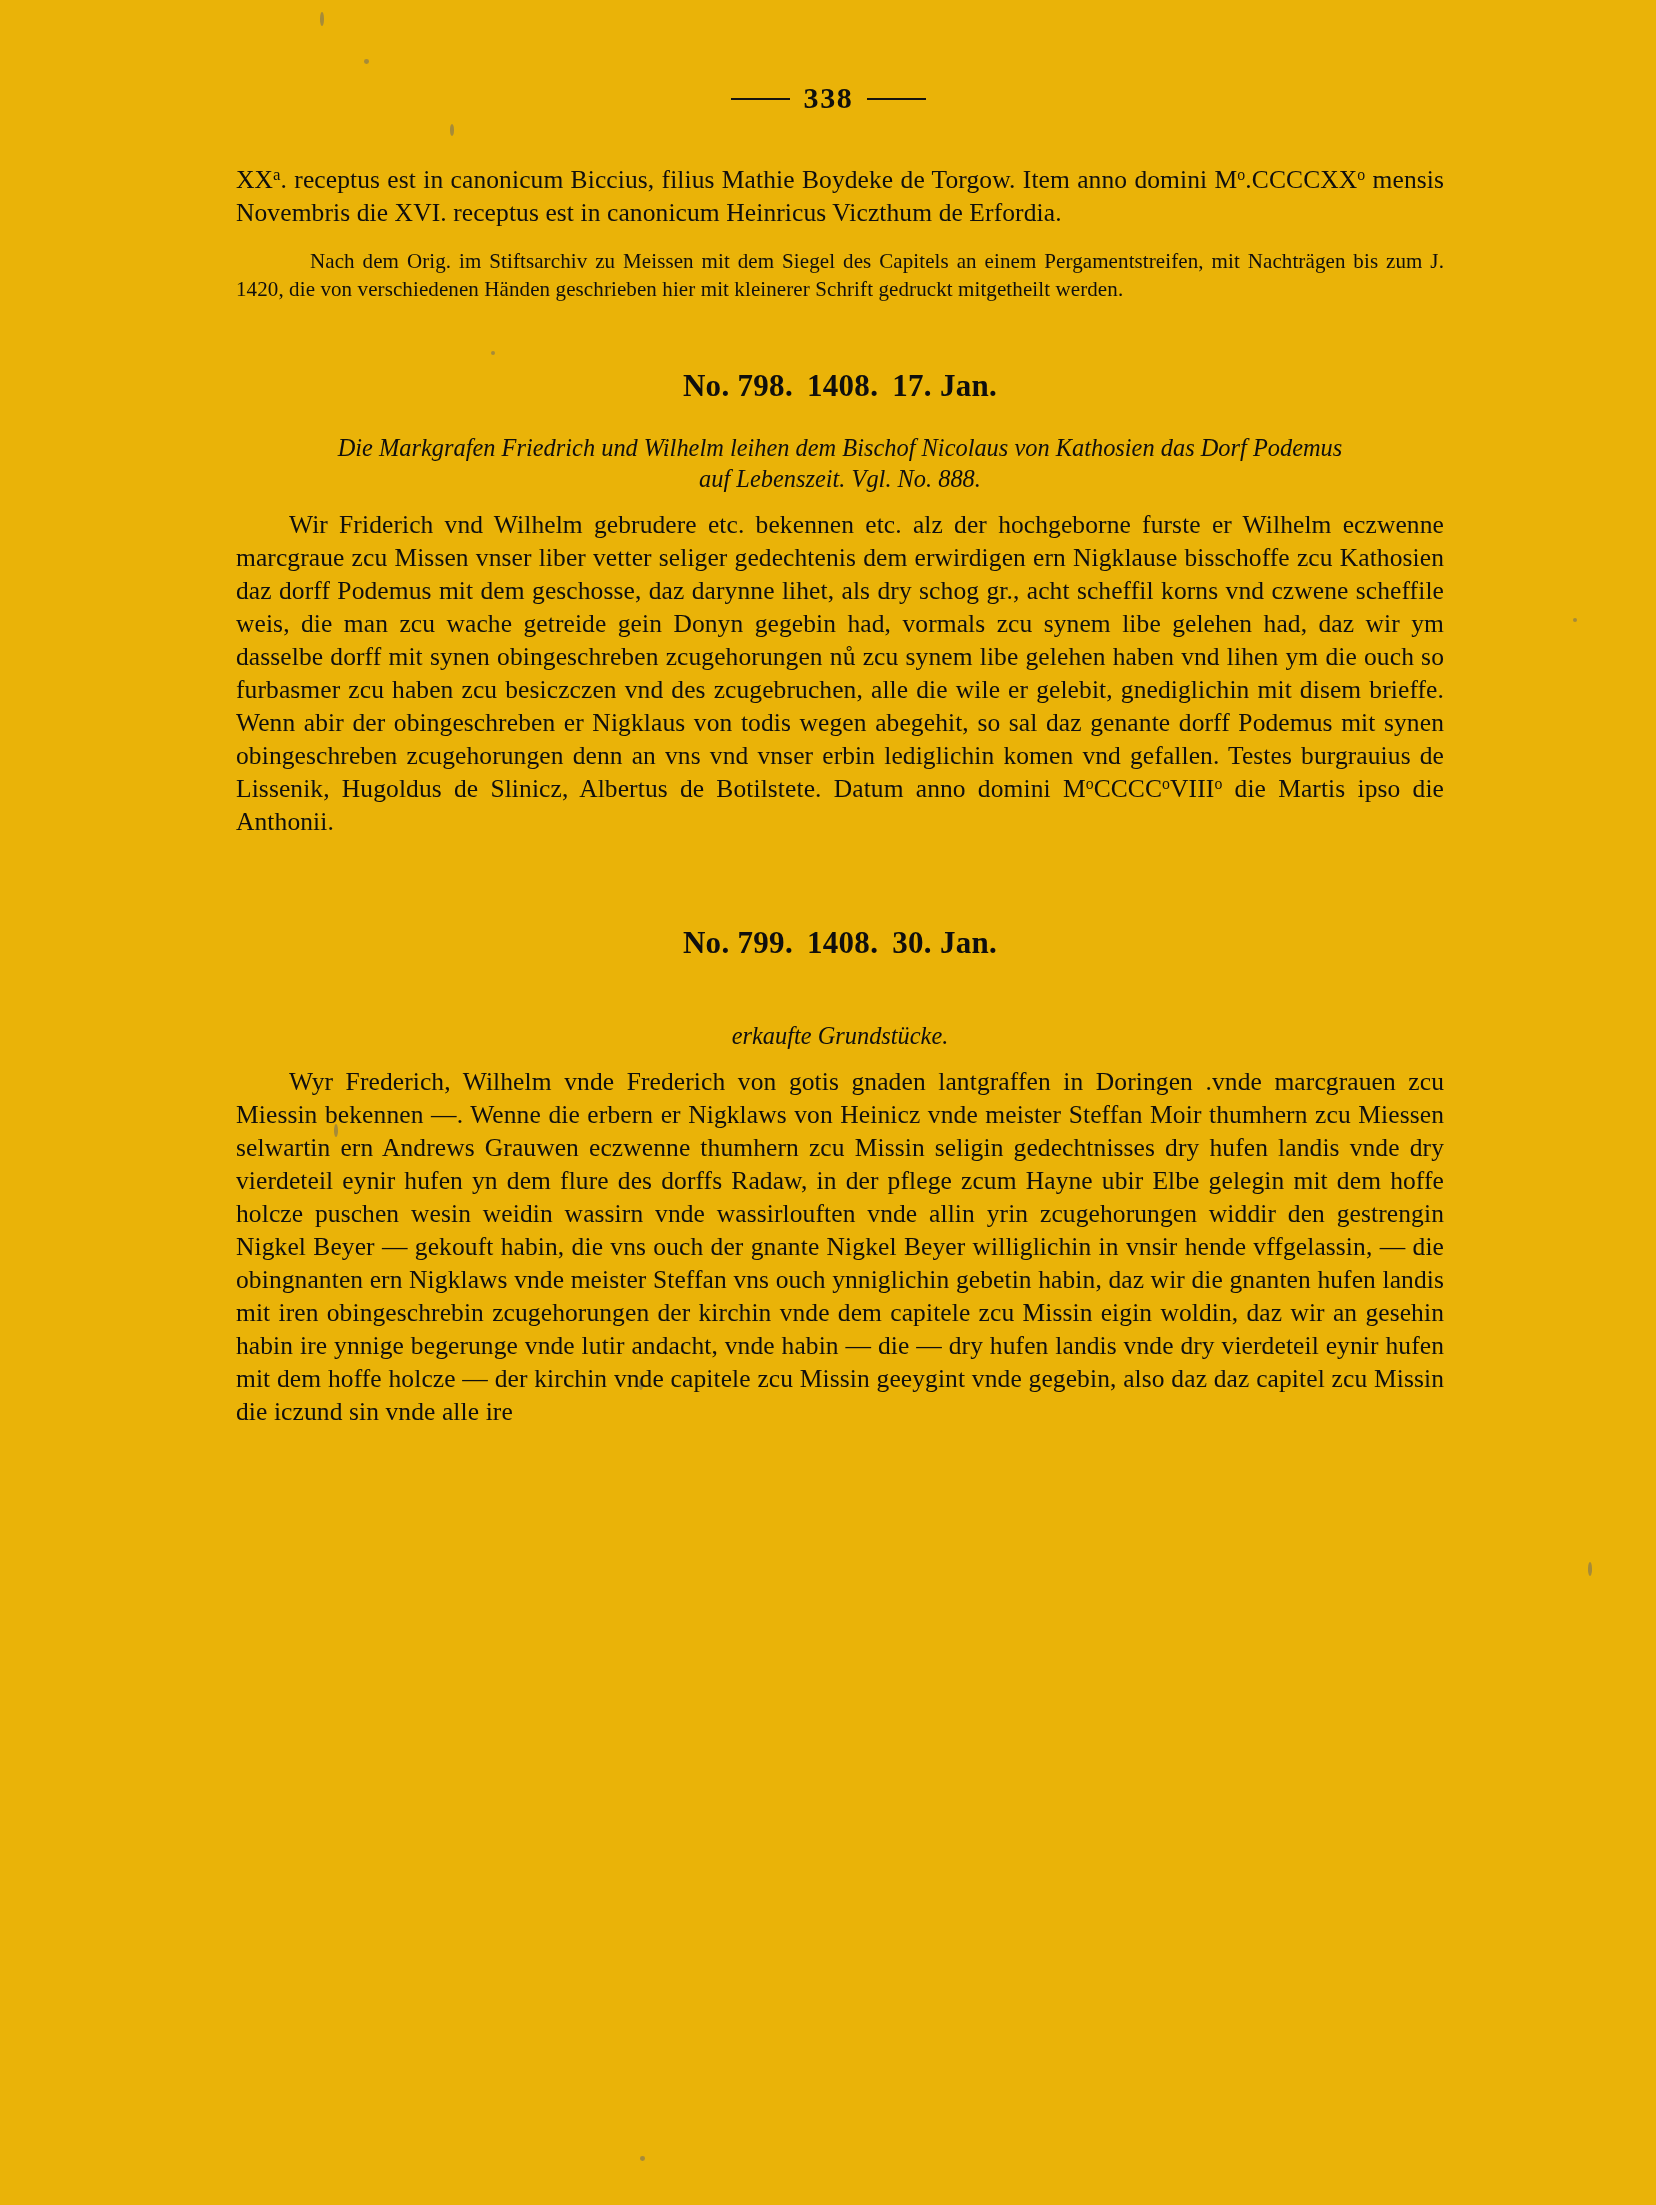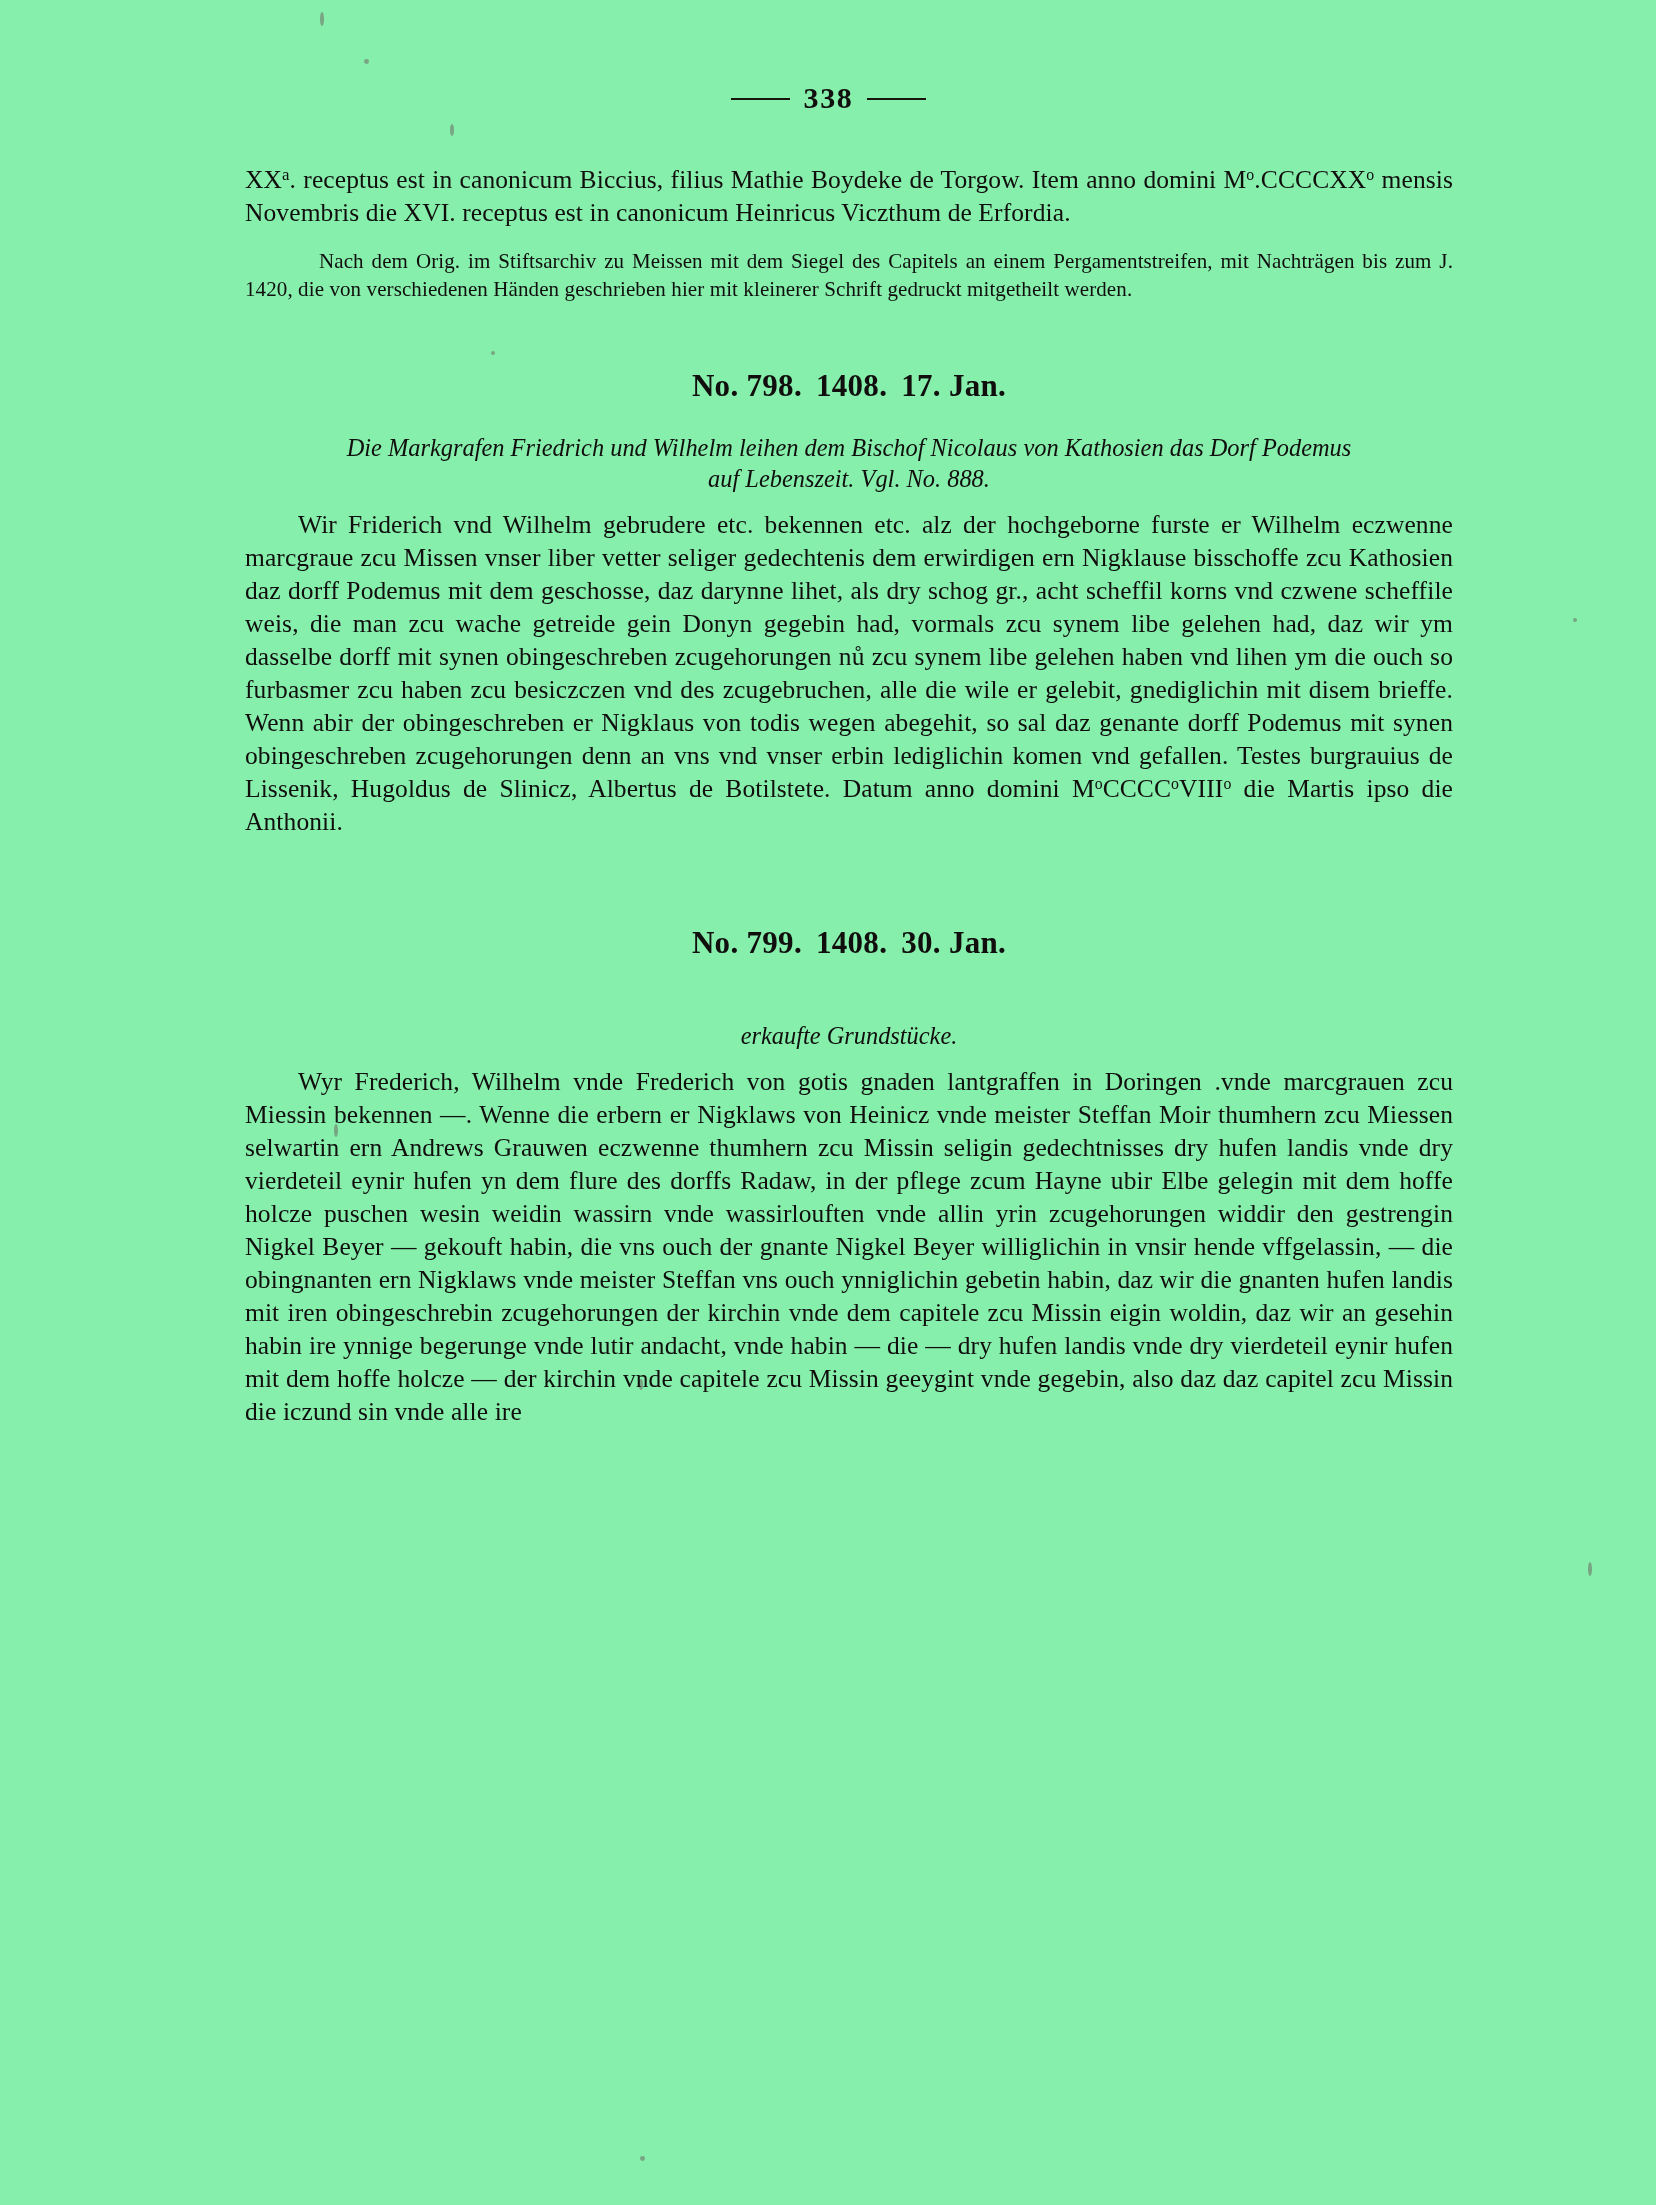--- a/index.html
+++ b/index.html
@@ -10,21 +10,21 @@
 
   body {
     font-family: "Liberation Serif", "DejaVu Serif", serif;
     color: #100f0d;
   }
 
   .page {
     position: relative;
     width: 1657px;
     height: 2205px;
-    background: #86efac;
+    background: #eab308;
     overflow: hidden;
   }
 
   
   .runhead {
     position: absolute;
     top: 81px;
     left: 0;
     width: 1657px;
     text-align: center;
@@ -41,21 +41,21 @@
   .runhead .folio {
     font-weight: 700;
     font-size: 30px;
     letter-spacing: 1.6px;
   }
 
   
   .column {
     position: absolute;
     top: 163px;
-    left: 245px;
+    left: 236px;
     width: 1208px;
   }
 
   p {
     margin: 0;
   }
 
   
   .body-text {
     font-size: 25.5px;

